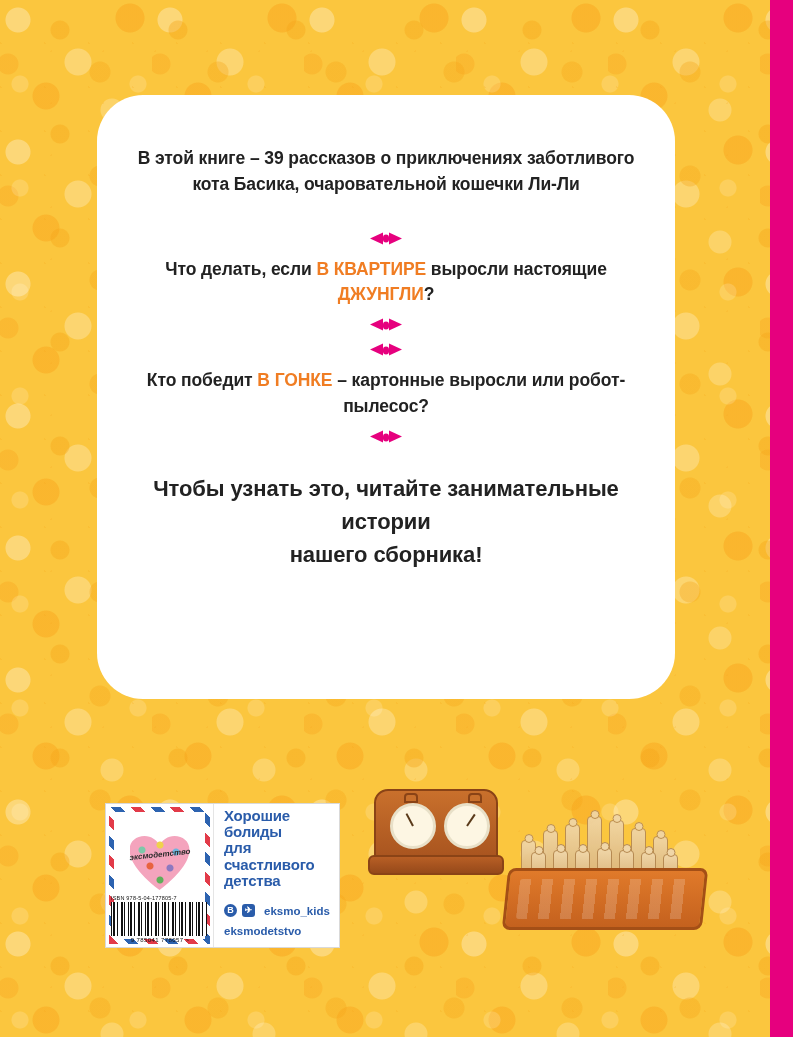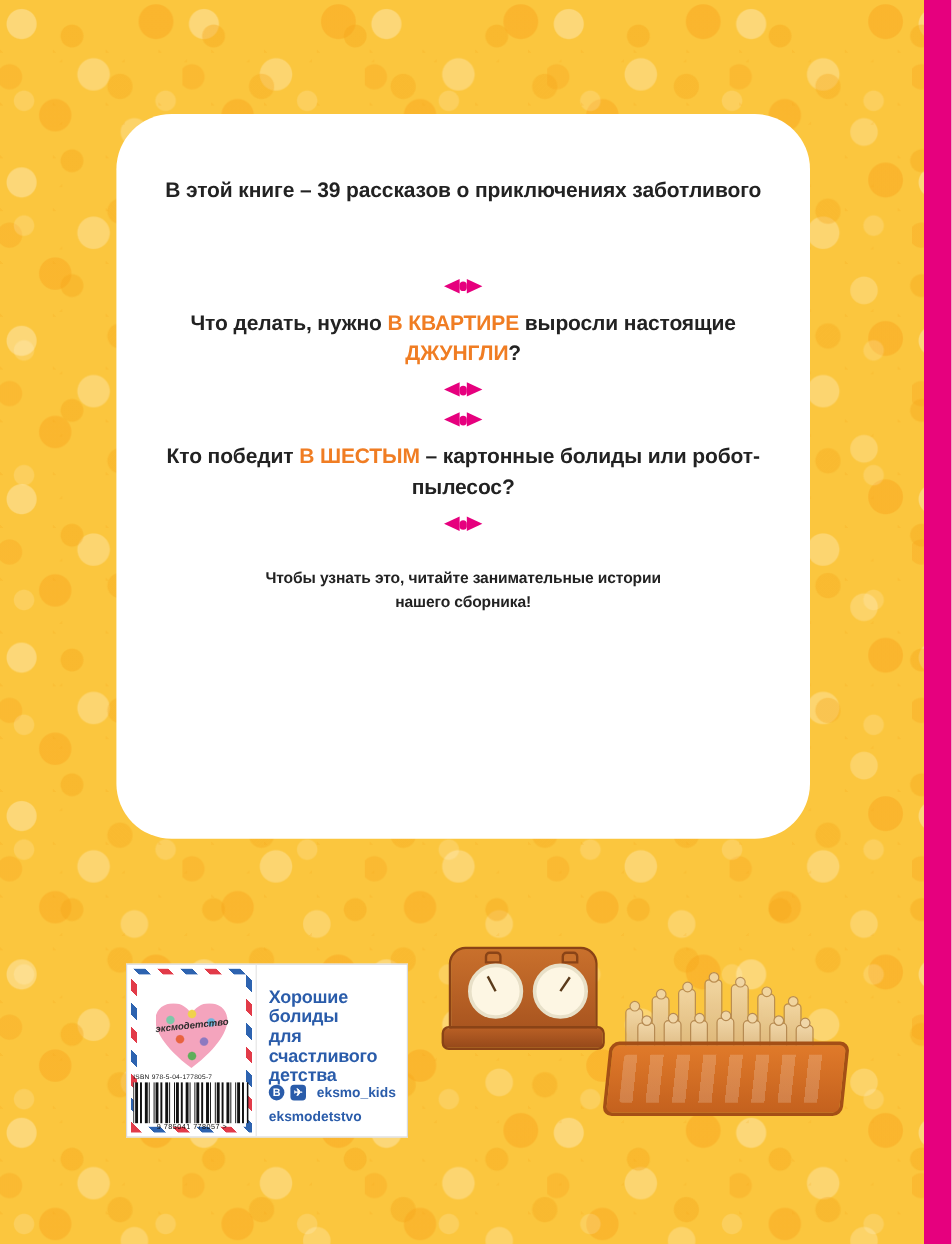--- a/index.html
+++ b/index.html
@@ -141,21 +141,21 @@
     top: 50%;
     transform: translate(-50%,-50%);
     width: 6px;
     height: 8px;
     border-radius: 3px;
     background: #e6007e;
   }
 
   .outro {
     color: #222222;
-    font-size: 13px;
+    font-size: 22px;
     font-weight: bold;
     line-height: 1.5;
     margin: 28px 0 0 0;
     letter-spacing: -0.1px;
   }
 
   
   .pub-block {
     position: absolute;
     left: 105px;
@@ -261,21 +261,21 @@
   }
   .barcode-num {
     font-size: 6px;
     letter-spacing: 0.4px;
     color: #111;
     margin-top: 1px;
     font-family: "Liberation Sans", sans-serif;
   }
   .pub-right {
     flex: 1;
-    padding: 20px 8px 8px 10px;
+    padding: 4px 8px 8px 10px;
     box-sizing: border-box;
     position: relative;
   }
   .pub-title {
     color: #2a5caa;
     font-weight: bold;
     font-size: 15px;
     line-height: 1.08;
     letter-spacing: -0.2px;
   }
@@ -452,55 +452,55 @@
     <div class="cat-pattern2"></div>
     <div class="cat-pattern3"></div>
   </div>
 
   <div class="spine"></div>
 
   <div class="panel">
 
     <p class="intro">
       <span>В этой книге – 39 рассказов о приключениях заботливого</span><br>
-      <br>
+      <span>кота Басика, очаровательной кошечки Ли-Ли</span><br>
     </p>
 
 
     <div class="sep">
       <div class="bow">
         <span class="tri left"></span>
           <span class="tri right"></span>
           <span class="knot"></span>
       </div>
     </div>
 
     <p class="q">
-      <span>Что делать, нужно </span><span class="hl">В КВАРТИРЕ</span><span> выросли настоящие </span><span class="hl">ДЖУНГЛИ</span><span>?</span>
+      <span>Что делать, если </span><span class="hl">В КВАРТИРЕ</span><span> выросли настоящие </span><span class="hl">ДЖУНГЛИ</span><span>?</span>
     </p>
 
     <div class="sep">
       <div class="bow">
         <span class="tri left"></span>
           <span class="tri right"></span>
           <span class="knot"></span>
       </div>
     </div>
 
 
     <div class="sep">
       <div class="bow">
         <span class="tri left"></span>
           <span class="tri right"></span>
           <span class="knot"></span>
       </div>
     </div>
 
     <p class="q">
-      <span>Кто победит </span><span class="hl">В ШЕСТЫМ</span><span> – картонные болиды или робот-пылесос?</span>
+      <span>Кто победит </span><span class="hl">В ГОНКЕ</span><span> – картонные выросли или робот-пылесос?</span>
     </p>
 
     <div class="sep">
       <div class="bow">
         <span class="tri left"></span>
           <span class="tri right"></span>
           <span class="knot"></span>
       </div>
     </div>
 

